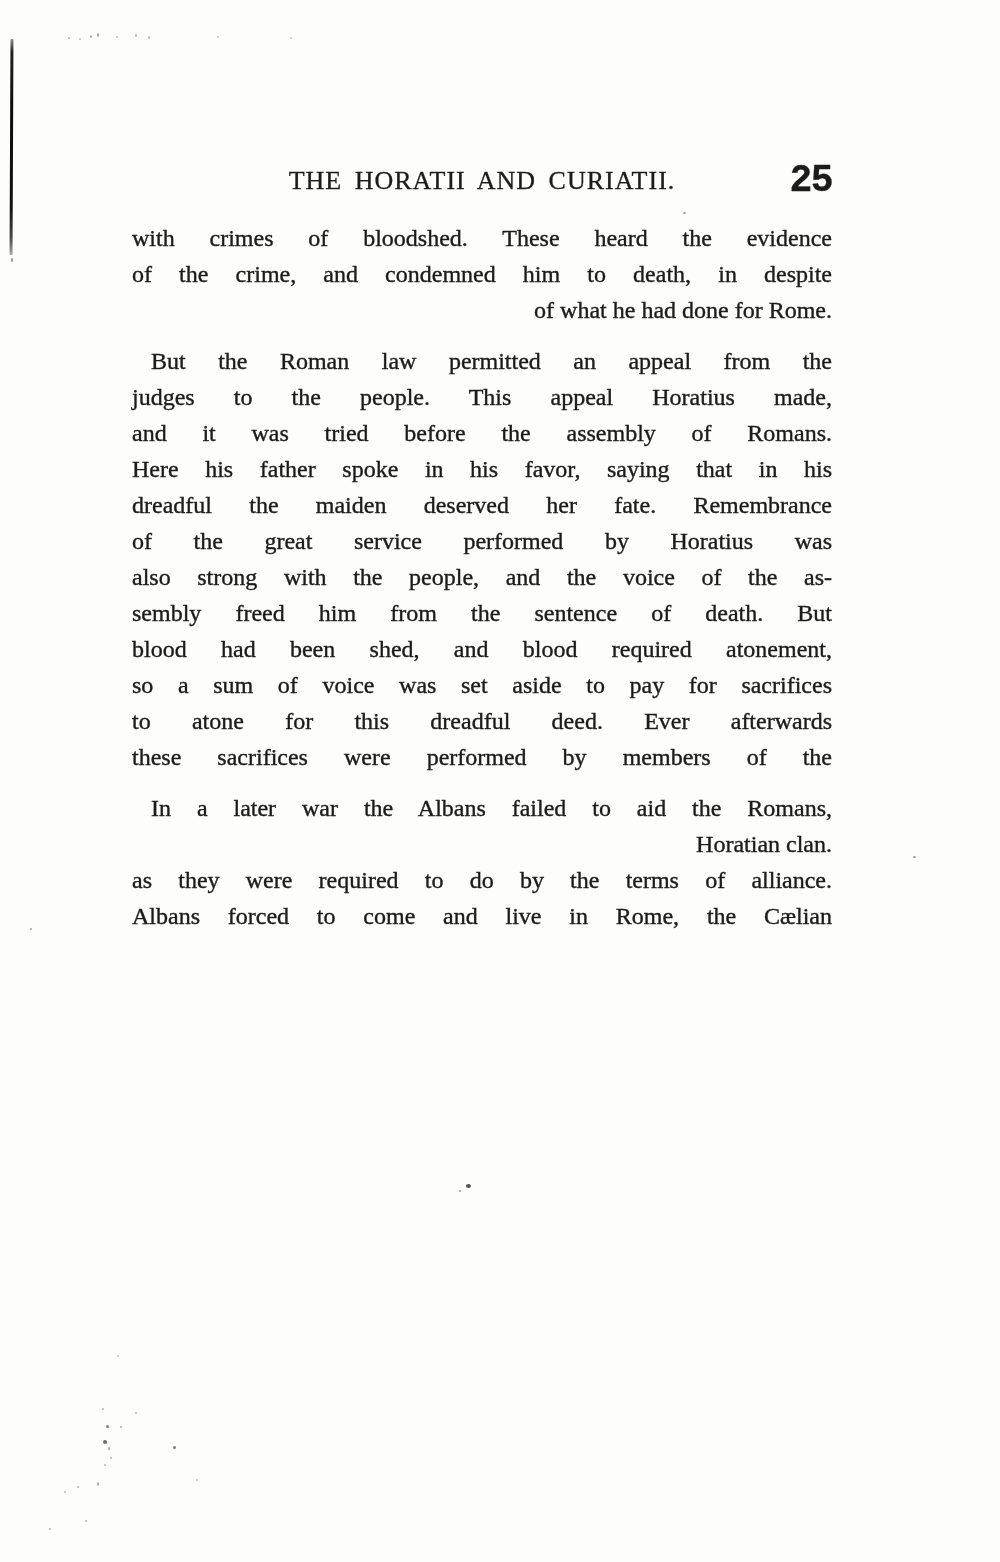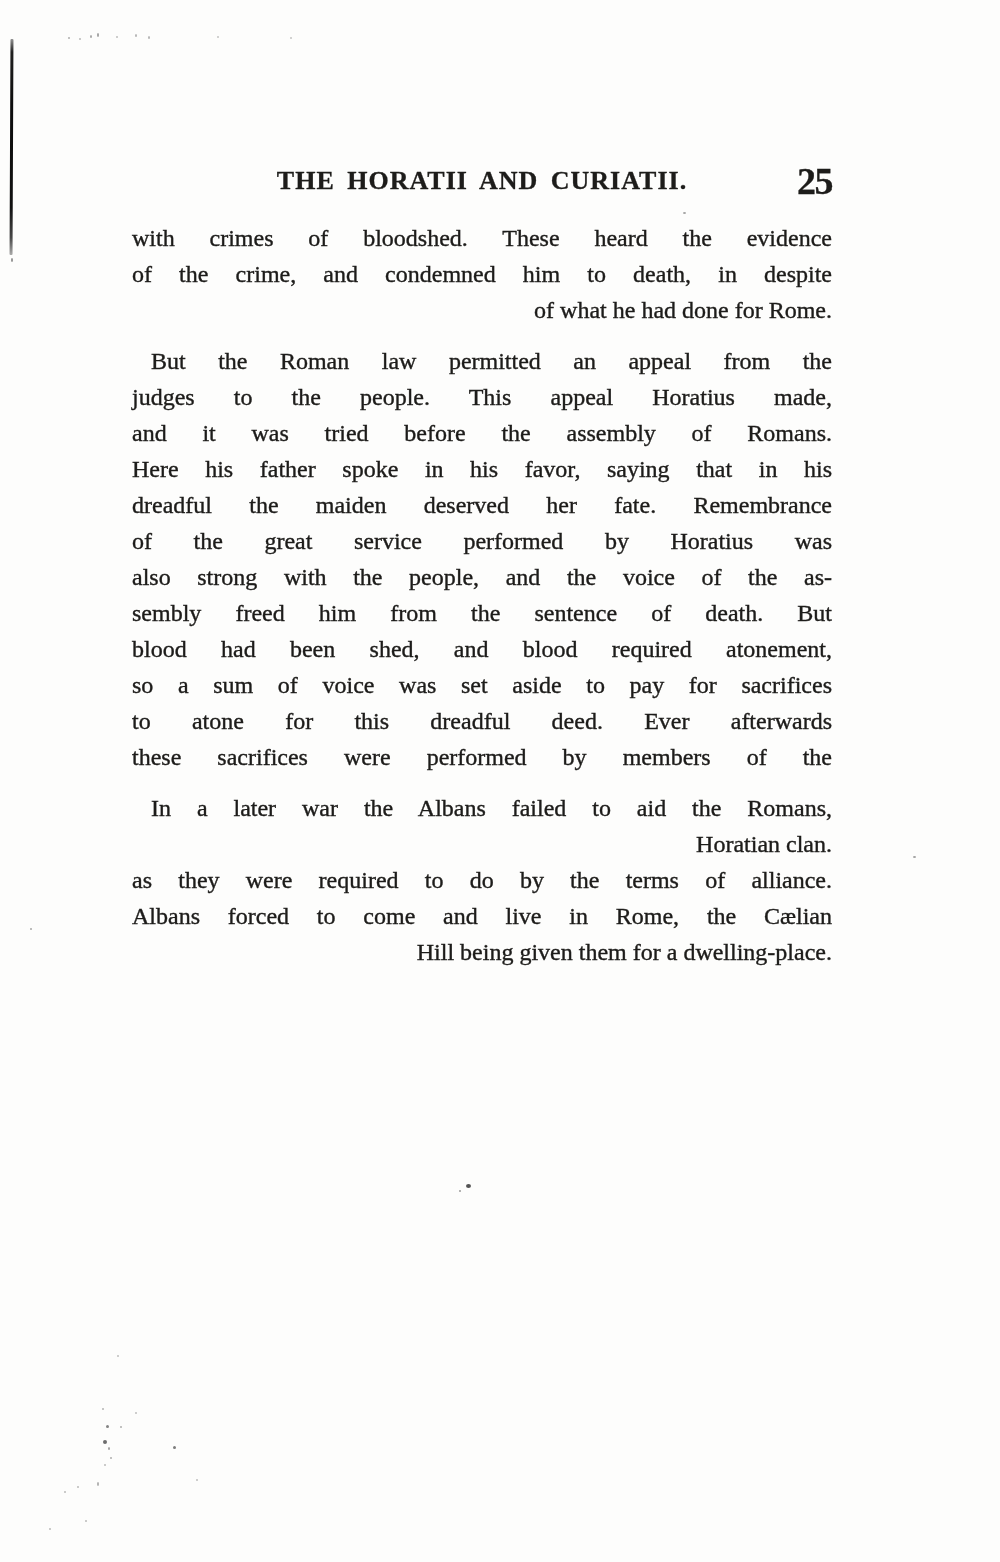--- a/index.html
+++ b/index.html
@@ -46,34 +46,35 @@
     position: absolute;
     left: 132px;
     top: 163px;
     width: 700px;
     height: 36px;
   }
   .running-title {
     display: block;
     text-align: center;
     font-size: 26px;
-    font-weight: bold;
+    font-weight: normal;
     line-height: 36px;
     letter-spacing: 1px;
     word-spacing: 5px;
     -webkit-text-stroke: 0.3px var(--ink, #1d1c1a);
   }
   .page-number {
     position: absolute;
     right: 0;
     top: 0;
     font-size: 38px;
     font-weight: bold;
     line-height: 36px;
     letter-spacing: -1.5px;
+    font-family: Liberation Mono, monospace;
     -webkit-text-stroke: 0.3px var(--ink, #1d1c1a);
   }
 
   
   .body-text {
     position: absolute;
     left: 132px;
     top: 220px;
     width: 700px;
     font-size: 24px;
@@ -154,16 +155,15 @@
       <div class="text-line justified">also strong with the people, and the voice of the as-</div>
       <div class="text-line justified">sembly freed him from the sentence of death.  But</div>
       <div class="text-line justified">blood had been shed, and blood required atonement,</div>
       <div class="text-line justified">so a sum of voice was set aside to pay for sacrifices</div>
       <div class="text-line justified">to atone for this dreadful deed.  Ever afterwards</div>
       <div class="text-line justified">these sacrifices were performed by members of the</div>
       <div class="text-line justified indented">In a later war the Albans failed to aid the Romans,</div>
       <div class="text-line">Horatian clan.</div>
       <div class="text-line justified">as they were required to do by the terms of alliance.</div>
       <div class="text-line justified">Albans forced to come and live in Rome, the Cælian</div>
-      <div class="text-line">Hill being given them for a dwelling-place.</div>
     </div>
 
 </div>
 
 </body></html>

